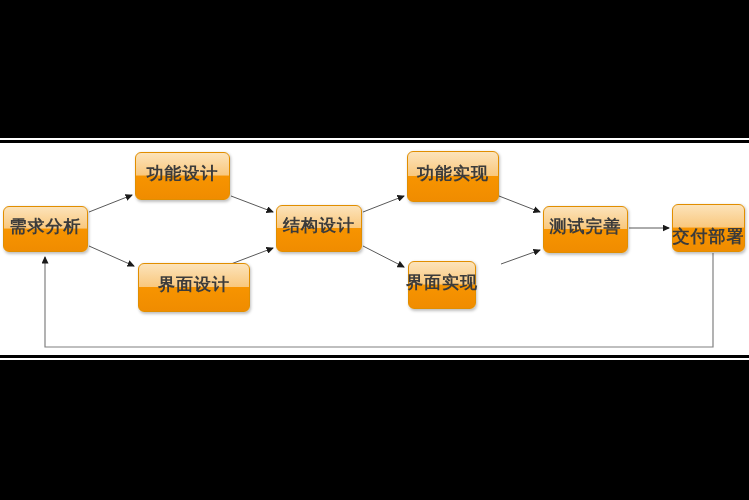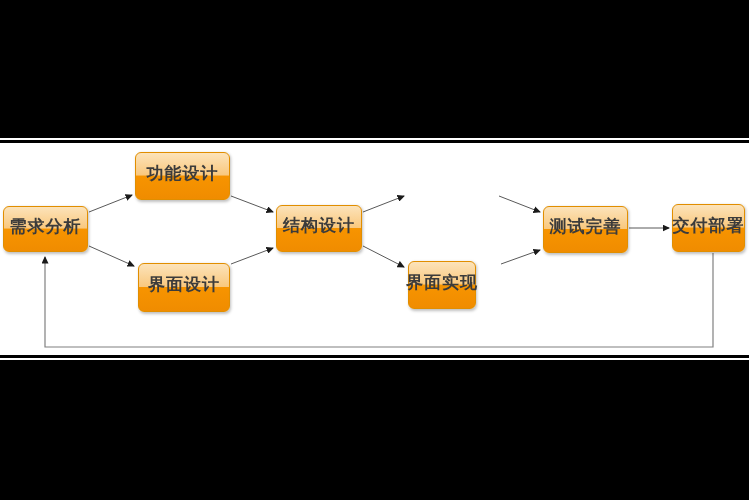--- a/index.html
+++ b/index.html
@@ -102,34 +102,37 @@
   </svg>
 
   <div class="node" style="left:3px; top:206px; width:85px; height:46px;">
     <span class="node-label">需求分析</span>
   </div>
 
   <div class="node" style="left:135px; top:152px; width:95px; height:48px;">
     <span class="node-label">功能设计</span>
   </div>
 
-  <div class="node" style="left:138px; top:263px; width:92px; height:49px;">
+  <div class="node" style="left:138px; top:263px; width:112px; height:49px;">
     <span class="node-label">界面设计</span>
   </div>
 
   <div class="node" style="left:276px; top:205px; width:86px; height:47px;">
     <span class="node-label">结构设计</span>
   </div>
 
+  <div class="node" style="left:407px; top:151px; width:92px; height:51px;">
+    <span class="node-label">功能实现</span>
+  </div>
 
   <div class="node" style="left:408px; top:261px; width:68px; height:48px;">
     <span class="node-label">界面实现</span>
   </div>
 
   <div class="node" style="left:543px; top:206px; width:85px; height:47px;">
     <span class="node-label">测试完善</span>
   </div>
 
-  <div class="node" style="left:672px; top:204px; width:73px; height:48px;">
+  <div class="node" style="left:672px; top:204px; width:73px; height:48px;align-items:flex-end;">
     <span class="node-label">交付部署</span>
   </div>
 
 </div>
 
 </body></html>

